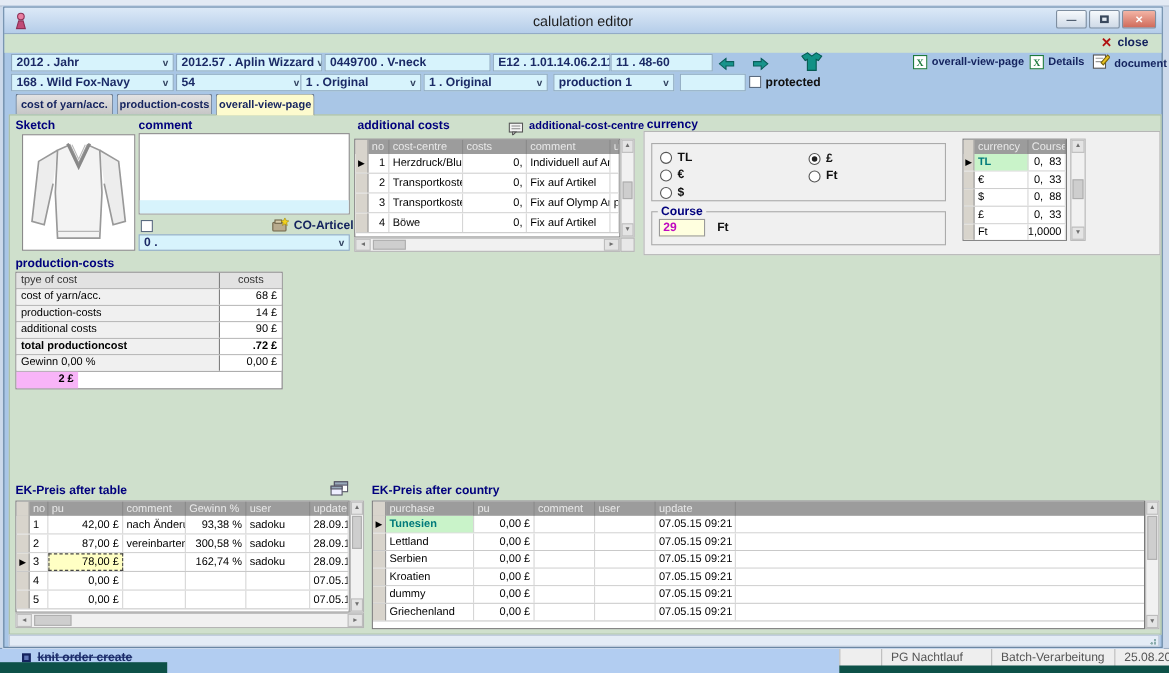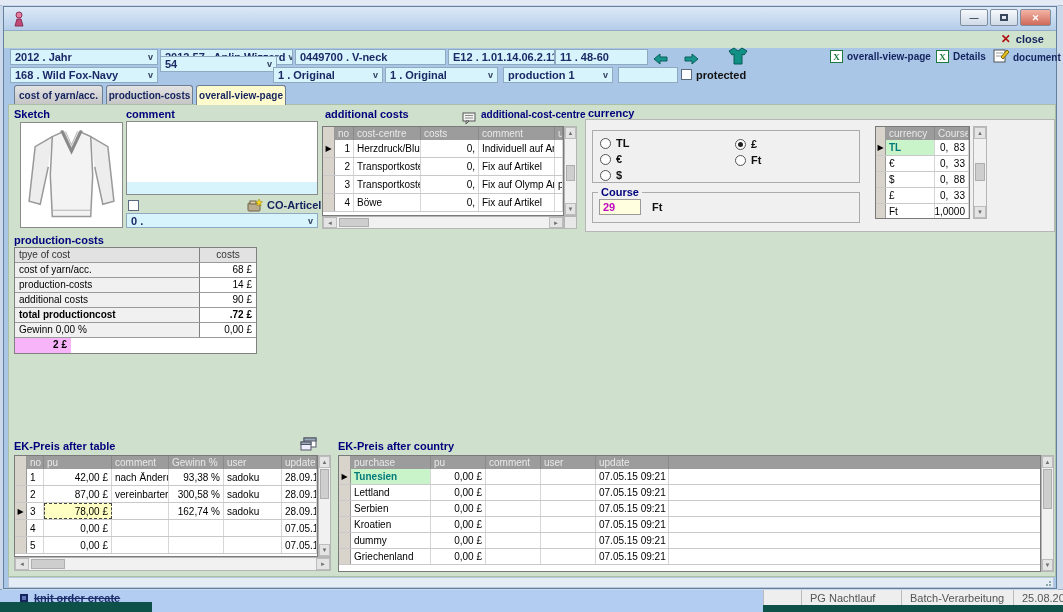--- a/index.html
+++ b/index.html
@@ -136,20 +136,21 @@
 
   <div class="abs win-bg"></div>
 
   <div class="abs titlebar">
     <span class="app-icon">
       <svg width="14" height="16" viewBox="0 0 14 16">
           <circle cx="7" cy="4" r="3" fill="#e87ea0" stroke="#8c2f55"></circle>
           <path d="M3 15 L5 8 L9 8 L11 15 Z" fill="#c04a77" stroke="#8c2f55"></path>
         </svg>
     </span>
+    <span class="title-text">calulation editor</span>
     <span class="winbtns">
       <span class="wbtn">
           <span>—</span>
         </span>
       <span class="wbtn">
           <span class="maxglyph"></span>
         </span>
       <span class="wbtn close">
           <span>✕</span>
         </span>
@@ -210,21 +211,21 @@
           <line x1="3" y1="8" x2="10" y2="8" stroke="#999"></line>
           <path d="M8 9 L14 2 L16 4 L10 11 Z" fill="#e8c21f" stroke="#7a650d"></path>
         </svg></span>
     <span class="tlbl">document</span>
   </div>
 
   <div class="combo" style="left:10px;top:67px;width:148px">
     <span>168 . Wild Fox-Navy</span>
       <span class="carr">v</span>
     </div>
-  <div class="combo" style="left:160px;top:56px;width:117px">
+  <div class="combo" style="left:160px;top:67px;width:117px">
     <span>54</span>
       <span class="carr">v</span>
     </div>
   <div class="combo" style="left:273px;top:67px;width:110px">
     <span>1 . Original</span>
       <span class="carr">v</span>
     </div>
   <div class="combo" style="left:385px;top:67px;width:113px">
     <span>1 . Original</span>
       <span class="carr">v</span>

